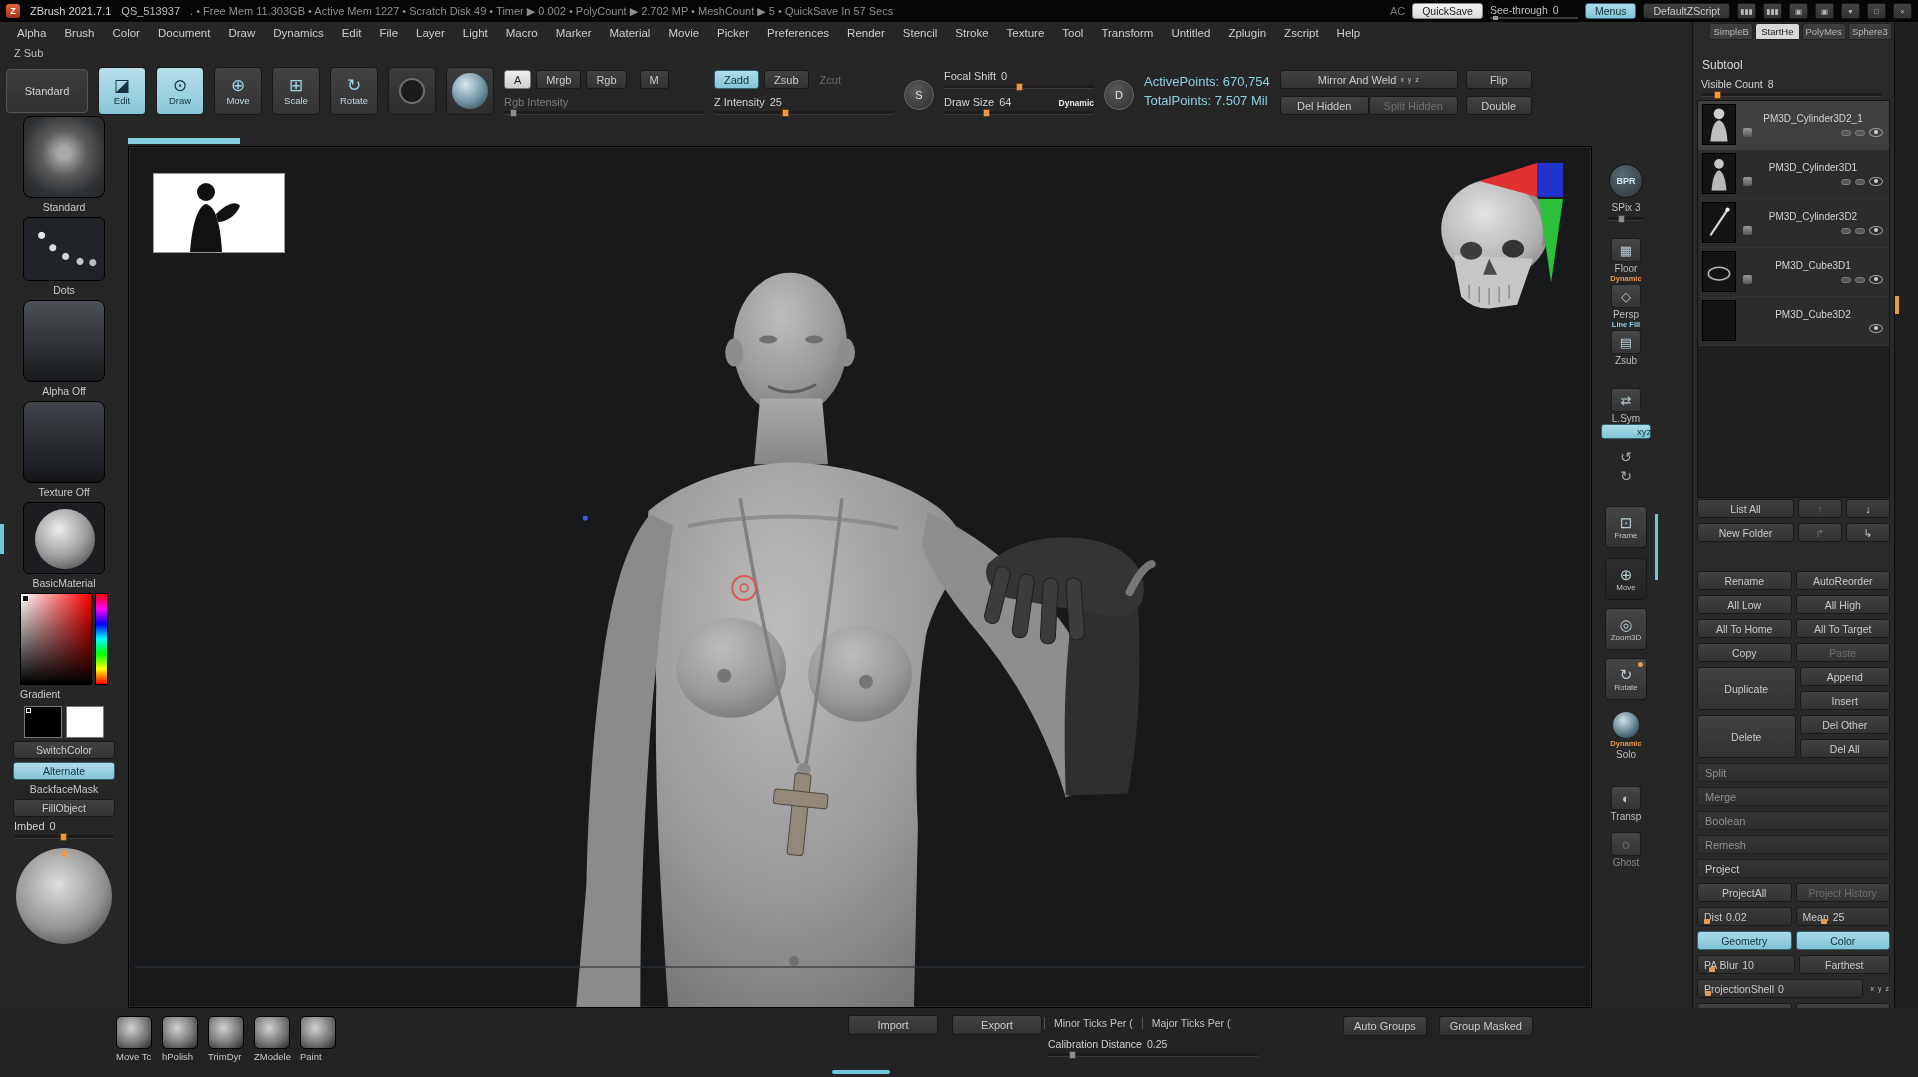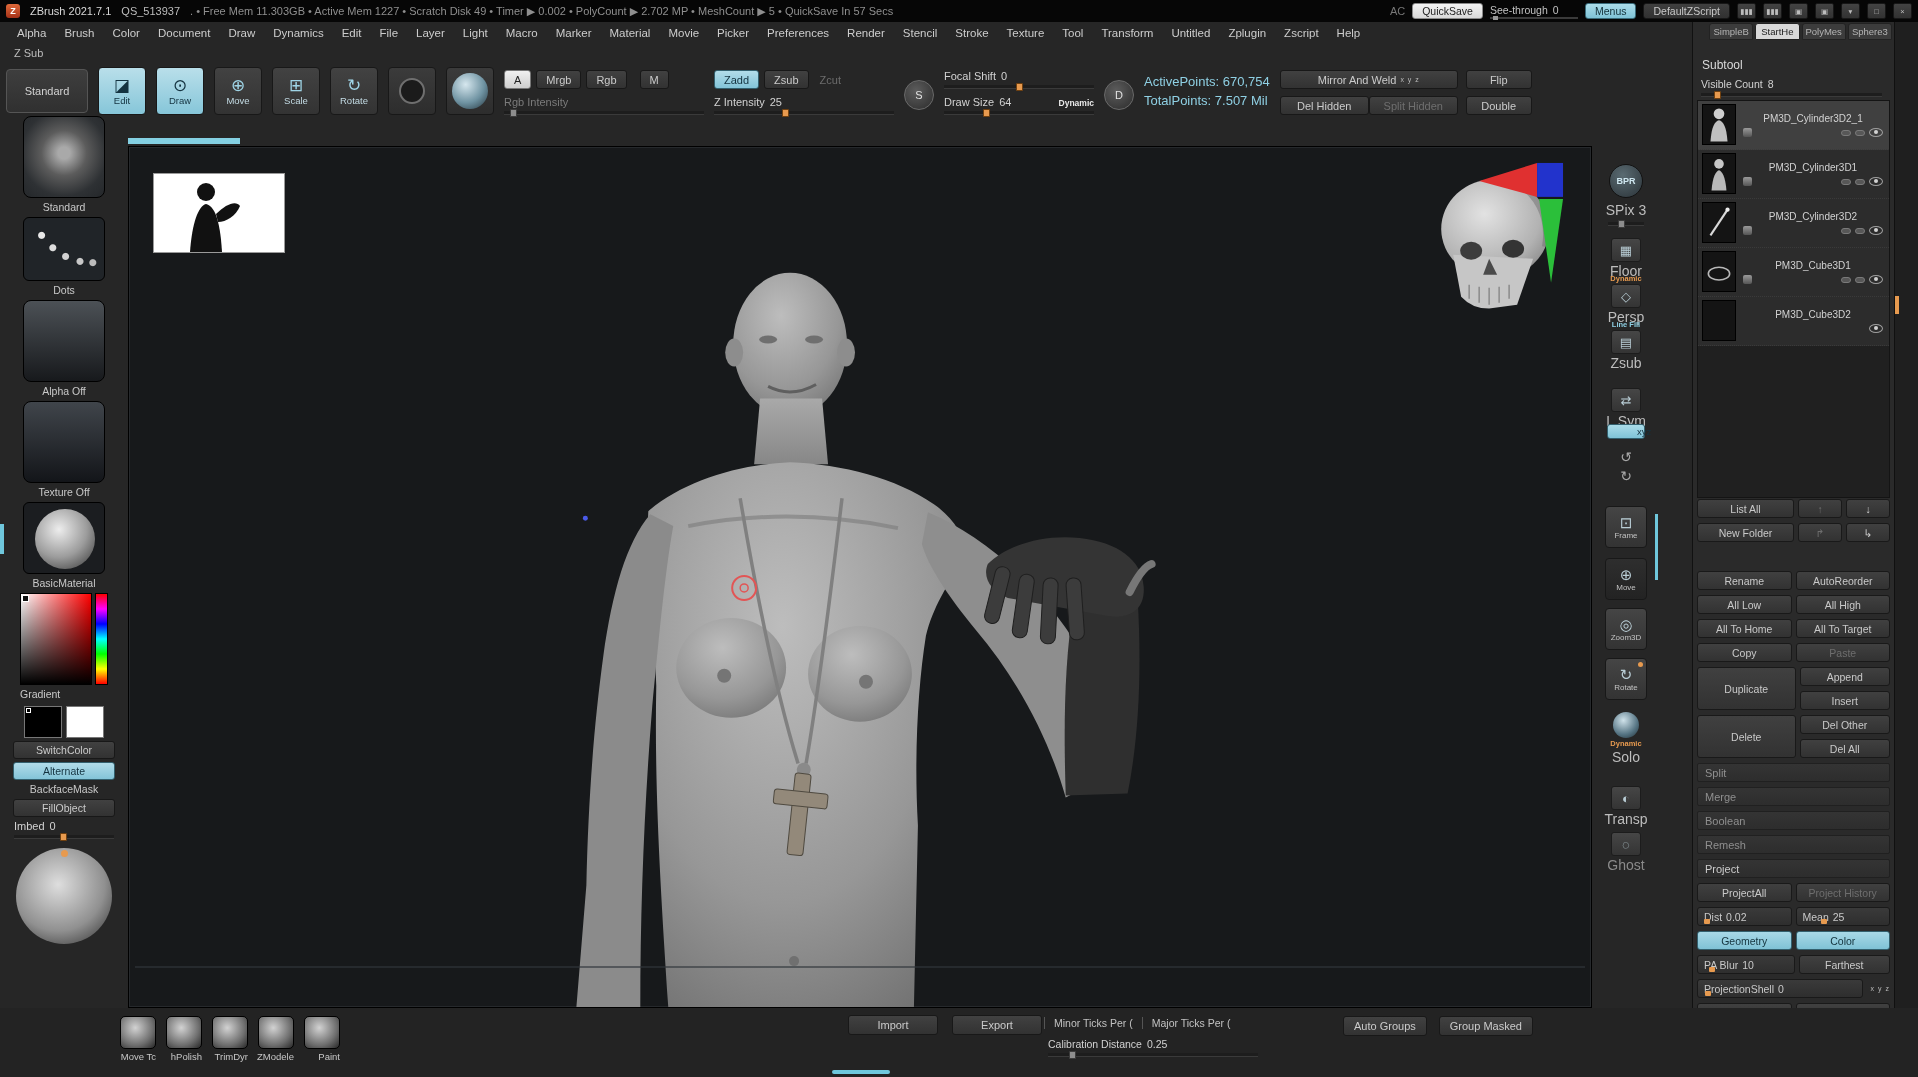--- a/index.html
+++ b/index.html
@@ -114,24 +114,24 @@
   .canvas svg.sculpt { position:absolute; left:0; top:0; width:100%; height:100%; }
   .canvas-thumb { position:absolute; left:24px; top:26px; width:132px; height:80px; background:#fff; border:1px solid #9a9a9a; }
 
   
   .vtools { position:absolute; left:1600px; top:150px; width:52px; height:858px; }
   .vt { position:absolute; left:0; width:52px; display:flex; flex-direction:column; align-items:center; gap:1px; }
   .vt-circle { width:34px; height:34px; border-radius:50%; background:radial-gradient(circle at 40% 32%, #5a6b72, #2b3338);
     border:1px solid #121212; color:#cfe7f0; font-size:9px; font-weight:bold; display:flex; align-items:center; justify-content:center; }
   .vt-ic { width:30px; height:24px; background:linear-gradient(#464646,#343434); border:1px solid #1c1c1c; border-radius:3px;
     color:#b9cdd5; font-size:13px; display:flex; align-items:center; justify-content:center; line-height:1; }
-  .vt-lb { font-size:14px; color:#bdbdbd; }
+  .vt-lb { font-size:10px; color:#bdbdbd; }
   .vt-tiny-orange { font-size:7.5px; color:#e79a4f; font-weight:bold; }
   .vt-tiny-cyan { font-size:7.5px; color:#8fd0e4; font-weight:bold; }
-  .vt-xyz { width:38px; height:15px; background:linear-gradient(#abdce9,#7fc3d7); color:#143340; border:1px solid #33606e;
+  .vt-xyz { width:50px; height:15px; background:linear-gradient(#abdce9,#7fc3d7); color:#143340; border:1px solid #33606e;
     border-radius:3px; font-size:9.5px; display:flex; align-items:center; justify-content:center;padding-left:36px; }
   .vt-arrow { width:18px; height:18px; color:#a8a8a8; font-size:14px; display:flex; align-items:center; justify-content:center; }
   .vt-big { width:42px; height:42px; background:linear-gradient(#454545,#333); border:1px solid #181818; border-radius:4px;
     display:flex; flex-direction:column; align-items:center; justify-content:center; gap:1px; position:relative; }
   .vt-big .gi { font-size:15px; color:#b9cdd5; line-height:1; }
   .vt-big .gl { font-size:8px; color:#c3c3c3; }
   .vt-big.darker { background:linear-gradient(#2e2e2e,#232323); }
   .vt-big .odot { position:absolute; right:3px; top:3px; width:5px; height:5px; border-radius:50%; background:#e79a4f; }
   .vt-sphere { width:26px; height:26px; border-radius:50%; background:radial-gradient(circle at 40% 32%, #cfe2ea, #557483 60%, #1d2b32); }
   .vt-scroll { position:absolute; left:1655px; top:514px; width:3px; height:66px; background:#6fc7dc; }
@@ -172,21 +172,21 @@
   .pslide { position:relative; flex:1; height:19px; background:linear-gradient(#3a3a3a,#2e2e2e); border:1px solid #191919;
     border-radius:3px; font-size:10.5px; color:#c9c9c9; display:flex; align-items:center; gap:4px; padding:0 6px; white-space:nowrap; overflow:hidden; }
   .pknob { position:absolute; bottom:1px; width:6px; height:5px; background:#e79a4f; border-radius:1px; }
   .spacer19 { height:19px; }
   .orange-mark { position:absolute; width:4px; height:18px; background:#e79a4f; }
   .gutter { position:absolute; left:1894px; top:22px; width:24px; bottom:0; background:#1f1f1f; border-left:1px solid #101010; }
 
   
   .bottombar { position:absolute; left:0; top:1008px; width:1918px; height:69px; background:#232323; }
   .btray { position:absolute; left:116px; top:8px; display:flex; gap:6px; }
-  .bslot { width:40px; display:flex; flex-direction:column; align-items:flex-end; gap:2px; }
+  .bslot { width:40px; display:flex; flex-direction:column; align-items:flex-start; gap:2px; }
   .bthumb { width:36px; height:33px; border-radius:5px; border:1px solid #000;
     background:radial-gradient(circle at 42% 35%, #d2d2d2, #6e6e6e 62%, #262626); }
   .bslot span { font-size:9.5px; color:#c7c7c7; white-space:nowrap; }
   .impexp { position:absolute; left:848px; top:7px; display:flex; gap:14px; }
   .impexp .btn { width:90px; height:20px; }
   .ticks { position:absolute; left:1044px; top:9px; display:flex; }
   .tick-lb { padding:0 9px; border-left:1px solid #555; color:#c2c2c2; font-size:10.5px; white-space:nowrap; }
   .calib { position:absolute; left:1048px; top:30px; }
   .aggm { position:absolute; left:1343px; top:8px; display:flex; gap:12px; }
   .aggm .btn { height:20px; padding:0 10px;text-align:right; }

